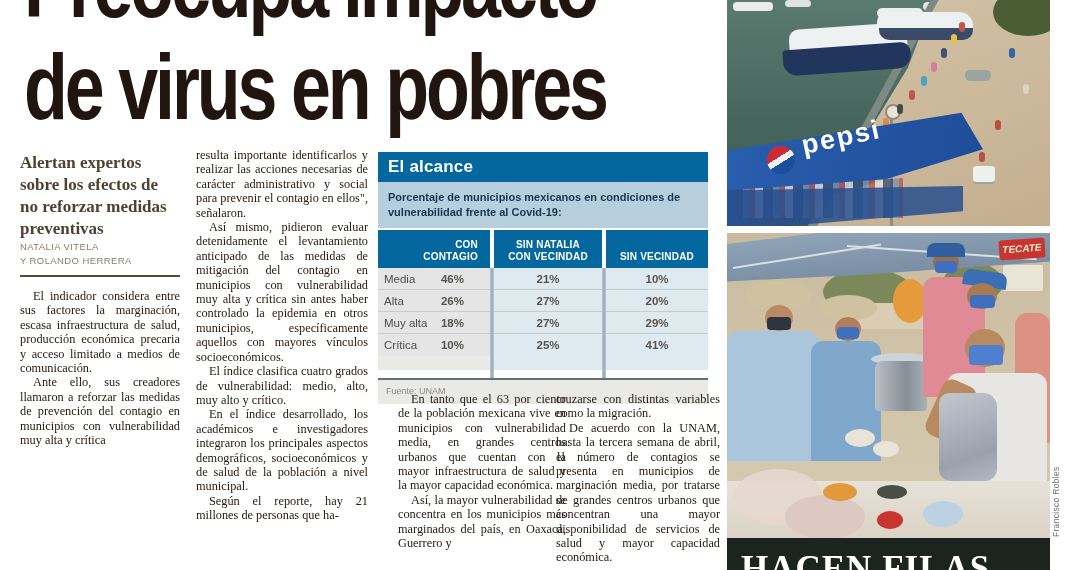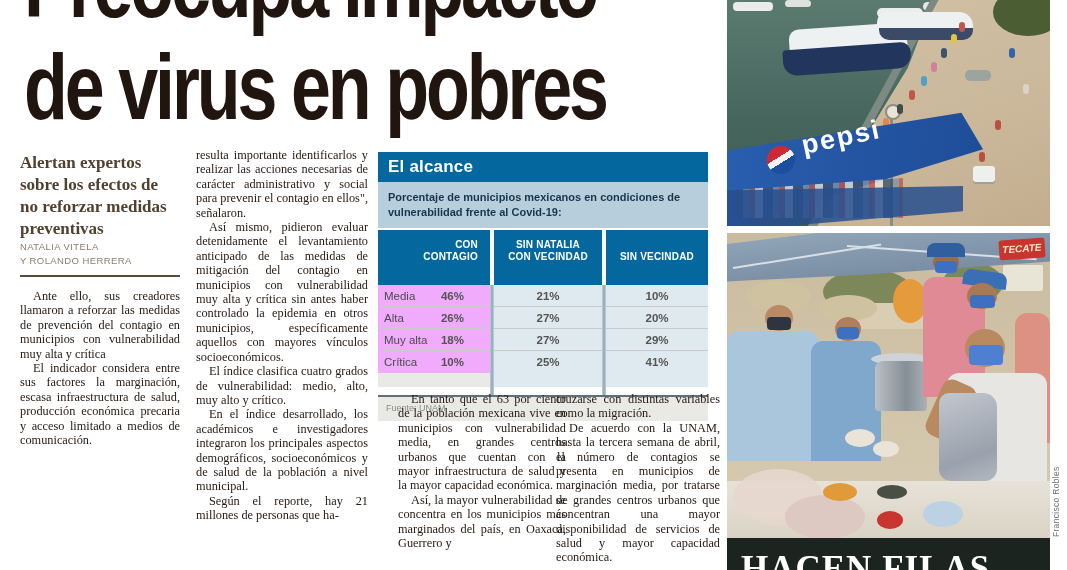--- a/index.html
+++ b/index.html
@@ -35,26 +35,26 @@
     height:30px;line-height:30px;padding-left:10px;letter-spacing:.2px;
   }
   .ib-subtitle{
     background:#b7cedd;color:#16364e;font-size:11px;font-weight:bold;
     line-height:14.5px;padding:8px 10px 9px 10px;
   }
   .ib-headrow{display:grid;grid-template-columns:112px 4px 108px 4px 102px;margin-top:2px;}
   .ib-h{
     background:#04689e;color:#fff;font-size:10px;font-weight:bold;line-height:12px;
     height:33px;display:flex;flex-direction:column;justify-content:flex-end;
-    padding-bottom:22px;text-align:center;letter-spacing:.2px;
+    padding-bottom:5px;text-align:center;letter-spacing:.2px;
   }
   .ib-h.right{align-items:flex-end;padding-right:12px;text-align:right;}
   .ib-gap{background:#ffffff;}
   .ib-grid{display:grid;grid-template-columns:112px 4px 108px 4px 102px;grid-auto-rows:22px;position:relative;}
-  .ib-cell{background:#f0abfc;display:flex;align-items:center;border-bottom:1px solid #c7cbcb;}
+  .ib-cell{background:#e5e5e5;display:flex;align-items:center;border-bottom:1px solid #c7cbcb;}
   .ib-cell.blue{background:#dfe9f0;justify-content:center;}
   .ib-cell.lastrow{border-bottom:none;}
   .ib-label{font-size:11.5px;color:#4c4c4a;padding-left:6px;flex:1;text-align:left;}
   .ib-val{font-size:11.5px;font-weight:bold;color:#565450;}
   .ib-cell.namecell .ib-val{padding-right:26px;}
   .ib-div{background:linear-gradient(90deg,#c3d0da,#8fa5b6,#c3d0da);grid-row:1/6;}
   .ib-pad{background:#e9e9e6;height:14px;}
   .ib-pad.blue{background:#dfe9f0;}
   .ib-source{
     border-top:2px solid #5f7078;background:#e9e9e6;color:#8a8a85;
@@ -136,22 +136,22 @@
   <div class="hl-line">de virus en pobres</div>
 </div>
 
 <div class="col" style="left:20px;top:152px;width:160px;">
   <p class="deck">Alertan expertos sobre los efectos de no reforzar medidas preventivas</p>
   <p class="byline">
     <span>NATALIA VITELA</span><br>
     <span>Y ROLANDO HERRERA</span>
   </p>
   <hr class="byline-rule">
+  <p class="ind">El indicador considera entre sus factores la marginación, escasa infraestructura de salud, producción económica precaria y acceso limitado a medios de comunicación.</p>
   <p class="ind">Ante ello, sus creadores llamaron a reforzar las medidas de prevención del contagio en municipios con vulnerabilidad muy alta y crítica</p>
-  <p class="ind">El indicador considera entre sus factores la marginación, escasa infraestructura de salud, producción económica precaria y acceso limitado a medios de comunicación.</p>
 </div>
 
 <div class="col" style="left:196px;top:148px;width:172px;">
   <p>resulta importante identificarlos y realizar las acciones necesarias de carácter administrativo y social para prevenir el contagio en ellos", señalaron.</p>
   <p class="ind">Así mismo, pidieron evaluar detenidamente el levantamiento anticipado de las medidas de mitigación del contagio en municipios con vulnerabilidad muy alta y crítica sin antes haber controlado la epidemia en otros municipios, específicamente aquellos con mayores vínculos socioeconómicos.</p>
   <p class="ind">El índice clasifica cuatro grados de vulnerabilidad: medio, alto, muy alto y crítico.</p>
   <p class="ind">En el índice desarrollado, los académicos e investigadores integraron los principales aspectos demográficos, socioeconómicos y de salud de la población a nivel municipal.</p>
   <p class="ind">Según el reporte, hay 21 millones de personas que ha-</p>
 </div>
 

